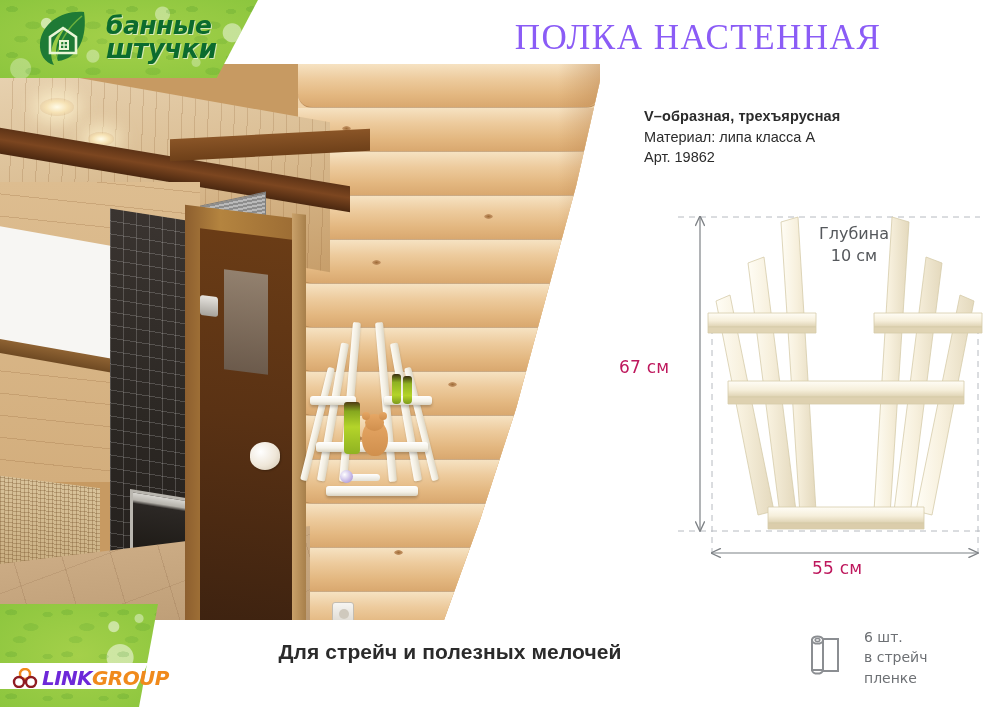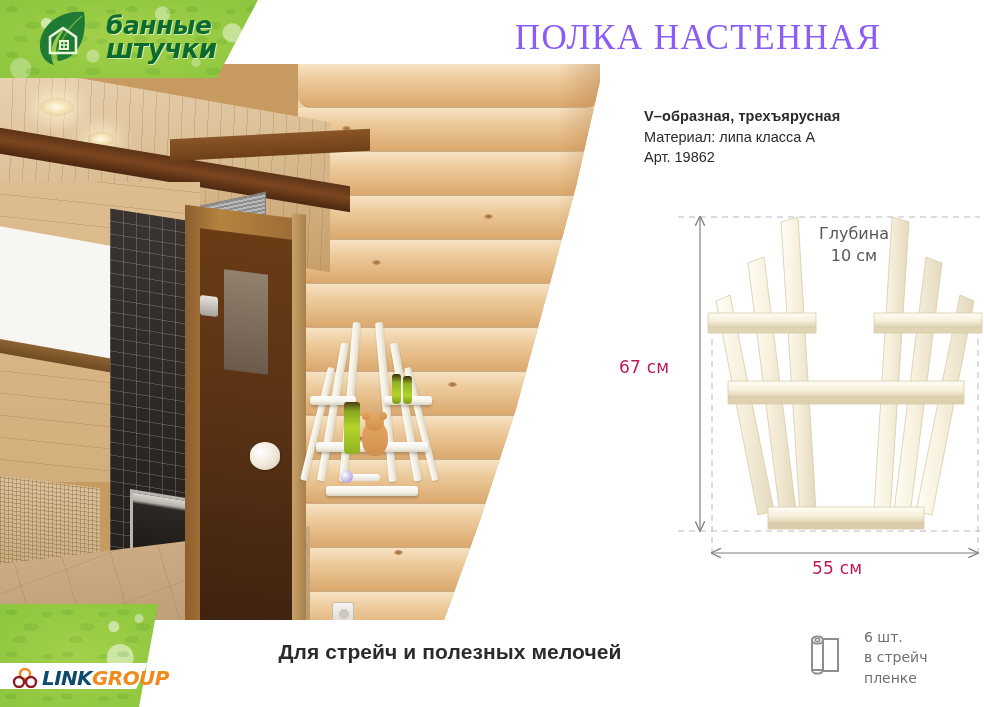--- a/index.html
+++ b/index.html
@@ -258,21 +258,21 @@
   .footer-white-band{
     position:absolute; left:0; top:663px; width:148px; height:26px; background:#ffffff;
     clip-path: polygon(0 0, 100% 0, 92% 100%, 0 100%);
   }
   .contacts{ position:absolute; left:10px; top:611px; z-index:5;
     font-family:"DejaVu Sans", sans-serif; color:#8a2a1e; font-size:11.5px; line-height:1.42; }
   .lg-logo{ position:absolute; left:12px; top:666px; z-index:6; display:flex; align-items:center; gap:4px; }
   .lg-mark{ width:26px; height:20px; position:relative; flex:none; }
   .lg-text{ font-family:"DejaVu Sans", sans-serif; font-weight:bold; font-size:20px;
     letter-spacing:-.6px; font-style:italic; }
-  .lg-link{ color:#0c4a6e; }
+  .lg-link{ color:#6d28d9; }
   .lg-group{ color:#f08a1c; }
 
   .tagline {
     position:absolute; left:170px; top:640px; width:560px; text-align:center;
     font-size:21px; font-weight:bold; color:#2b2b2b; letter-spacing:.1px;
   }
   .pack-info { position:absolute; left:800px; top:627px; display:flex; align-items:center; gap:20px; }
   .pack-text { font-size:14px; color:#6d7074; line-height:1.45; font-family:"DejaVu Sans", sans-serif; }
 </style>
 </head>

